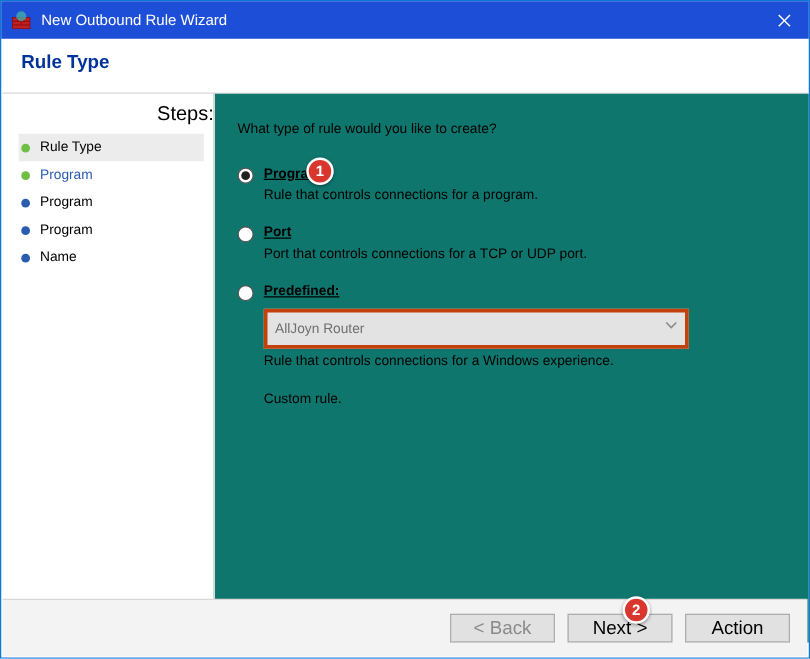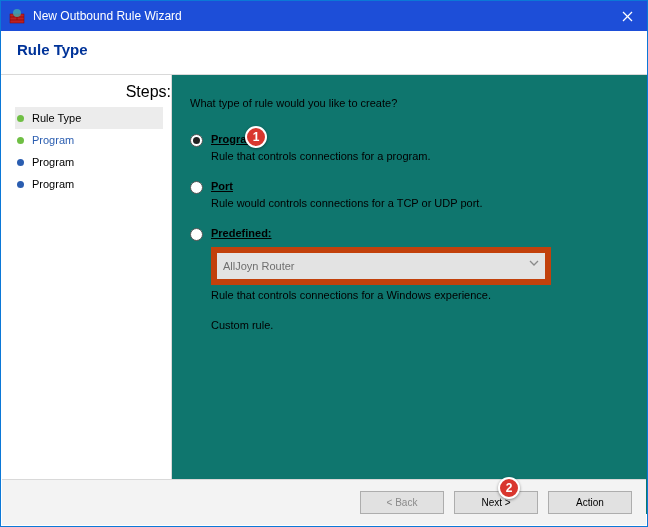--- a/index.html
+++ b/index.html
@@ -23,25 +23,25 @@
   .step-link { color: #2a5db0; }
   .main-col { flex: 1; background: #0f766e; border-left: 1px solid #d9d9d9; padding: 22px 18px 8px 18px; position: relative; }
   .prompt { font-size: 11px; margin-bottom: 24px; }
   .opt { margin-bottom: 18px; position: relative; }
   .opt-row { display: flex; align-items: flex-start; }
   .radio { appearance: none; width: 13px; height: 13px; border: 1px solid #555; border-radius: 50%; margin: 1px 8px 0 0; position: relative; background: #fff; flex: 0 0 auto; }
   .radio:checked::after { content: ""; position: absolute; left: 2px; top: 2px; width: 7px; height: 7px; background: #222; border-radius: 50%; }
   .opt-label { font-weight: 700; text-decoration: underline; font-size: 11px; }
   .opt-body { margin-left: 21px; }
   .opt-desc { font-size: 11px; margin-top: 3px; }
-  .dropdown { width: 340px; height: 22px; border: 6px solid #c2410c; background: #e3e3e3; color: #6f6f6f; display: flex; align-items: center; padding: 13px 6px; margin: 6px 0 4px 0; font-size: 11px; position: relative; }
+  .dropdown { width: 340px; height: 22px; border: 3px solid #c2410c; background: #e3e3e3; color: #6f6f6f; display: flex; align-items: center; padding: 13px 6px; margin: 6px 0 4px 0; font-size: 11px; position: relative; }
   .dropdown .chev { position: absolute; right: 6px; top: 5px; }
   .footer-sep { position: absolute; left: 1px; right: 1px; bottom: 46px; height: 1px; background: #d9d9d9; }
   .footer { position: absolute; left: 1px; right: 1px; bottom: 1px; height: 45px; background: #f3f3f3; display: flex; align-items: center; justify-content: flex-end; padding: 0 14px; gap: 10px; }
-  .btn { min-width: 84px; height: 23px; border: 1px solid #adadad; background: #e1e1e1; font-size: 10px; display: inline-flex; align-items: center; justify-content: center; cursor: default; }
+  .btn { min-width: 84px; height: 23px; border: 1px solid #adadad; background: #e1e1e1; font-size: 15px; display: inline-flex; align-items: center; justify-content: center; cursor: default; }
   .btn.disabled { color: #8a8a8a; }
   .callout { position: absolute; width: 22px; height: 22px; border-radius: 50%; background: #d9362e; border: 2px solid #fff; box-shadow: 0 1px 3px rgba(0,0,0,.4); color: #fff; font-weight: 700; font-size: 12px; display: flex; align-items: center; justify-content: center; z-index: 10; }
 </style>
 </head>
 <body>
 
 <div class="window">
 
   <div class="titlebar">
     <span class="app-icon">
@@ -81,20 +81,24 @@
             <span class="step-link">Program</span>
           </div>
           <div class="step-item">
             <span class="step-bullet" style="background: rgb(42, 93, 176);"></span>
             <span>Program</span>
           </div>
           <div class="step-item">
             <span class="step-bullet" style="background: rgb(42, 93, 176);"></span>
             <span>Program</span>
           </div>
+          <div class="step-item">
+            <span class="step-bullet" style="background: rgb(42, 93, 176);"></span>
+            <span>Name</span>
+          </div>
         </div>
     </div>
 
     <div class="main-col">
       <div class="prompt">What type of rule would you like to create?</div>
       <div id="opts-list">
           <div class="opt">
             <div class="opt-row">
               <input type="radio" name="ruletype" class="radio" checked="" style="">
               <span class="opt-label">Program</span>
@@ -102,21 +106,21 @@
             <div class="opt-body">
               <div class="opt-desc">Rule that controls connections for a program.</div>
             </div>
           </div>
           <div class="opt">
             <div class="opt-row">
               <input type="radio" name="ruletype" class="radio" style="">
               <span class="opt-label">Port</span>
             </div>
             <div class="opt-body">
-              <div class="opt-desc">Rule would controls connections for a TCP or UDP port.</div>
+              <div class="opt-desc">Port that controls connections for a TCP or UDP port.</div>
             </div>
           </div>
           <div class="opt">
             <div class="opt-row">
               <input type="radio" name="ruletype" class="radio" style="">
               <span class="opt-label">Predefined:</span>
             </div>
             <div class="opt-body">
               <div class="dropdown">
                 <span>AllJoyn Router</span>

